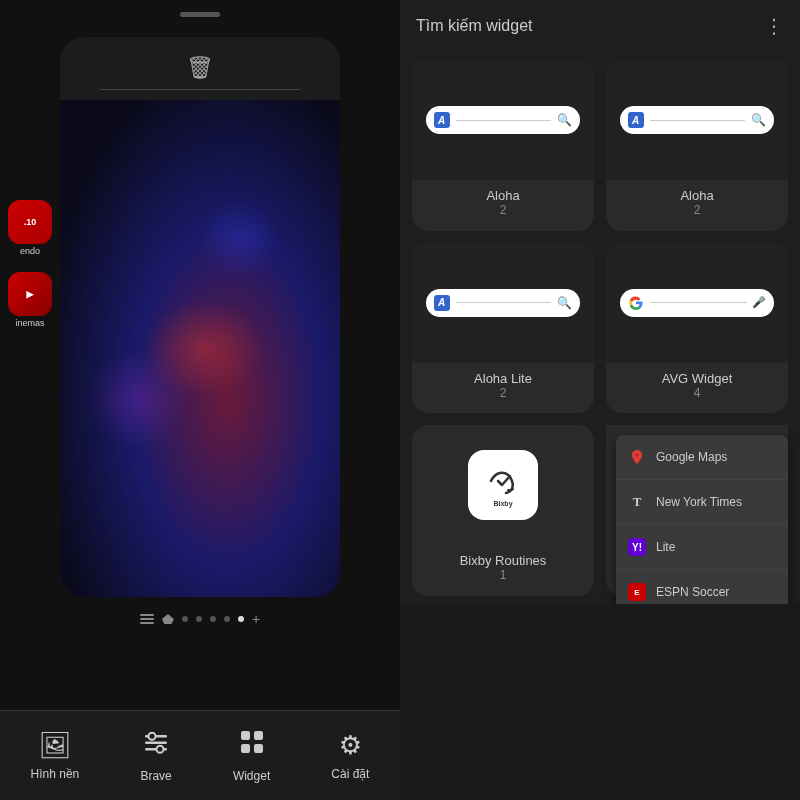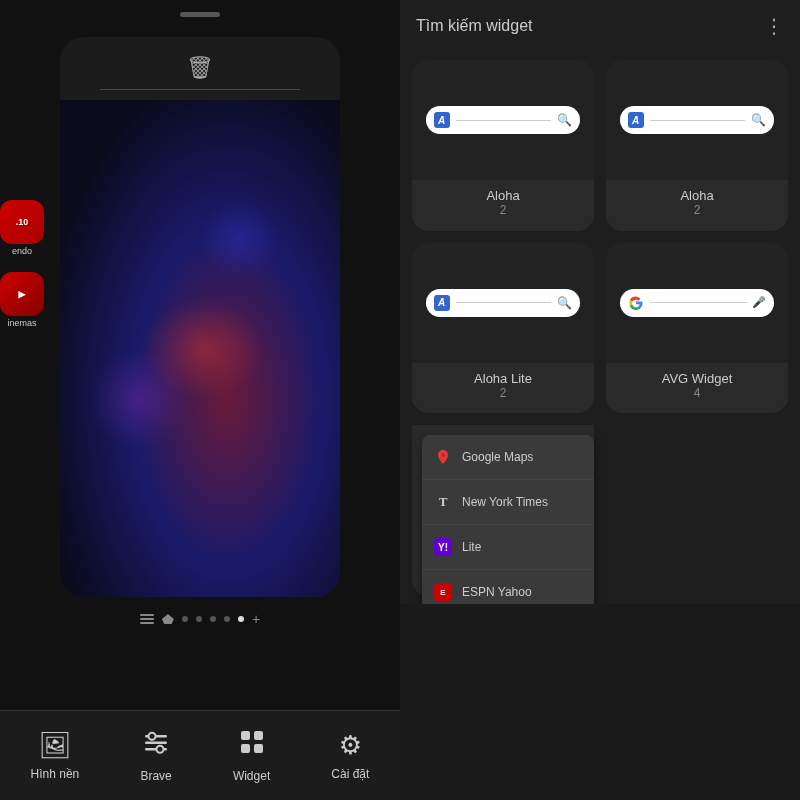--- a/index.html
+++ b/index.html
@@ -96,21 +96,21 @@
       width: 100px;
       height: 100px;
       background: radial-gradient(ellipse, rgba(150,50,200,0.3) 0%, transparent 70%);
       top: 50%;
       left: 10%;
     }
 
     
     .left-apps {
       position: absolute;
-      left: 0;
+      left: 8px;
       top: 200px;
       display: flex;
       flex-direction: column;
       gap: 16px;
     }
 
     .app-icon-item {
       display: flex;
       flex-direction: column;
       align-items: center;
@@ -589,20 +589,36 @@
           <div class="widget-search-line"></div>
           <span style="color:#999;font-size:11px;">🎤</span>
         </div>
       </div>
       <div class="widget-info">
         <div class="widget-name">AVG Widget</div>
         <div class="widget-count">4</div>
       </div>
     </div>
 
+    <div class="widget-card">
+      <div class="bixby-preview">
+        <div class="bixby-icon-box">
+          <svg width="34" height="34" viewBox="0 0 34 34" fill="none">
+            <path d="M5 17 C5 17, 8 10, 14 9 C20 8, 24 12, 26 17 C28 22, 26 28, 20 29" stroke="#333" stroke-width="2.5" fill="none" stroke-linecap="round"></path>
+            <path d="M12 17 L16 21 L24 12" stroke="#333" stroke-width="2.5" stroke-linecap="round" stroke-linejoin="round"></path>
+            <path d="M22 26 C22 26, 25 27, 27 25" stroke="#333" stroke-width="2" stroke-linecap="round" fill="none"></path>
+          </svg>
+          <span style="font-size:7px;color:#333;font-weight:bold;">Bixby</span>
+        </div>
+      </div>
+      <div class="widget-info">
+        <div class="widget-name">Bixby Routines</div>
+        <div class="widget-count">1</div>
+      </div>
+    </div>
 
     <div class="widget-card" style="overflow: visible; position: relative;">
       <div class="brave-preview">
         <div class="dropdown-menu">
           <div class="dropdown-item">
             <div class="dropdown-item-icon google-maps-icon">
               <svg width="16" height="16" viewBox="0 0 16 16">
                 <path d="M8 1C5.24 1 3 3.24 3 6c0 3.75 5 9 5 9s5-5.25 5-9c0-2.76-2.24-5-5-5zm0 6.5c-.83 0-1.5-.67-1.5-1.5S7.17 4.5 8 4.5 9.5 5.17 9.5 6 8.83 7.5 8 7.5z" fill="#e53935"></path>
                 <path d="M8 4.5c-.83 0-1.5.67-1.5 1.5S7.17 7.5 8 7.5 9.5 6.83 9.5 6 8.83 4.5 8 4.5z" fill="#c62828"></path>
               </svg>
@@ -612,21 +628,21 @@
           <div class="dropdown-item">
             <div class="dropdown-item-icon nyt-icon" style="font-family:serif;font-weight:bold;font-size:13px;">T</div>
             <span class="dropdown-item-text">New York Times</span>
           </div>
           <div class="dropdown-item">
             <div class="dropdown-item-icon yahoo-icon">Y!</div>
             <span class="dropdown-item-text">Lite</span>
           </div>
           <div class="dropdown-item">
             <div class="dropdown-item-icon espn-icon">E</div>
-            <span class="dropdown-item-text">ESPN Yahoo</span>
+            <span class="dropdown-item-text">ESPN Soccer</span>
           </div>
         </div>
       </div>
       <div class="widget-info">
         <div class="widget-name">Brave</div>
         <div class="widget-count">2</div>
       </div>
     </div>
 
   </div>

